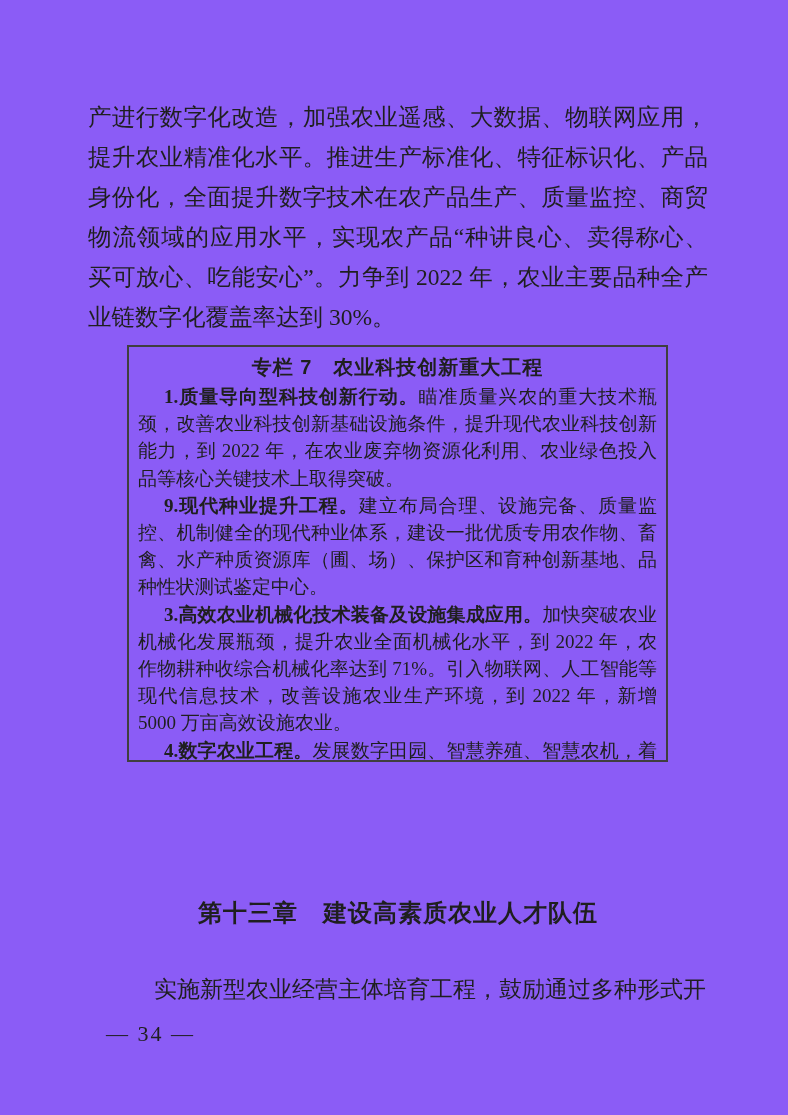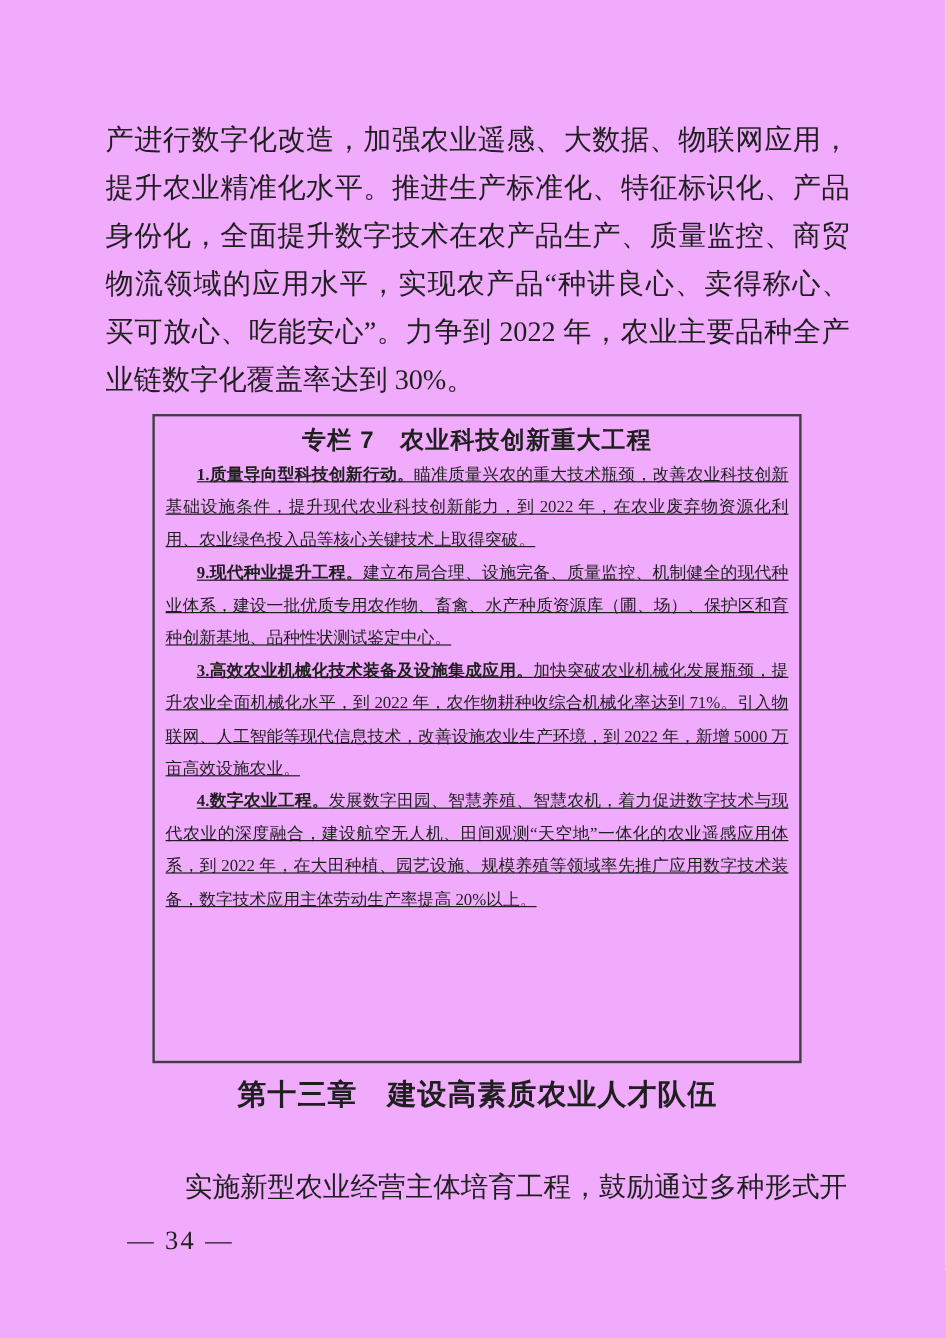--- a/index.html
+++ b/index.html
@@ -1,54 +1,53 @@
 <!DOCTYPE html>
 <html><head>
 <meta charset="utf-8">
 <style>
   html, body { margin: 0; padding: 0; background: #e8e8e8; }
   .page {
     position: relative;
     width: 788px;
     height: 1115px;
-    background: #f0abfc;
+    background: #8b5cf6;
     color: #1f1f1f;
     font-family: "Liberation Serif", "DejaVu Serif", serif;
     overflow: hidden;
   }
   .abs { position: absolute; }
 
   
   .intro {
     left: 88px; top: 97px; width: 620px;
     font-size: 23.5px; line-height: 40px;
     text-align: justify;
   }
 
   
   .panel {
-    left: 127px; top: 345px; width: 541px; height: 541px;
+    left: 127px; top: 345px; width: 541px; height: 417px;
     box-sizing: border-box;
     border: 2px solid #3f3f3f;
     padding: 5px 9px 0 9px;
     overflow: hidden;
   }
   .panel-title {
     text-align: center;
     font-family: "Liberation Sans", "DejaVu Sans", sans-serif;
     font-weight: bold;
     font-size: 20px; line-height: 31px;
     letter-spacing: 1px;
   }
   .panel-item {
     margin: 0;
-    font-size: 14px; line-height: 27.2px;
+    font-size: 19px; line-height: 27.2px;
     text-align: justify;
     text-indent: 26px;
-    text-decoration: underline;
   }
   .panel-item b { font-weight: bold; }
 
   
   .chapter {
     left: 88px; top: 895px; width: 620px;
     text-align: center;
     font-family: "Liberation Sans", "DejaVu Sans", sans-serif;
     font-weight: bold;
     font-size: 24px; line-height: 36px;

